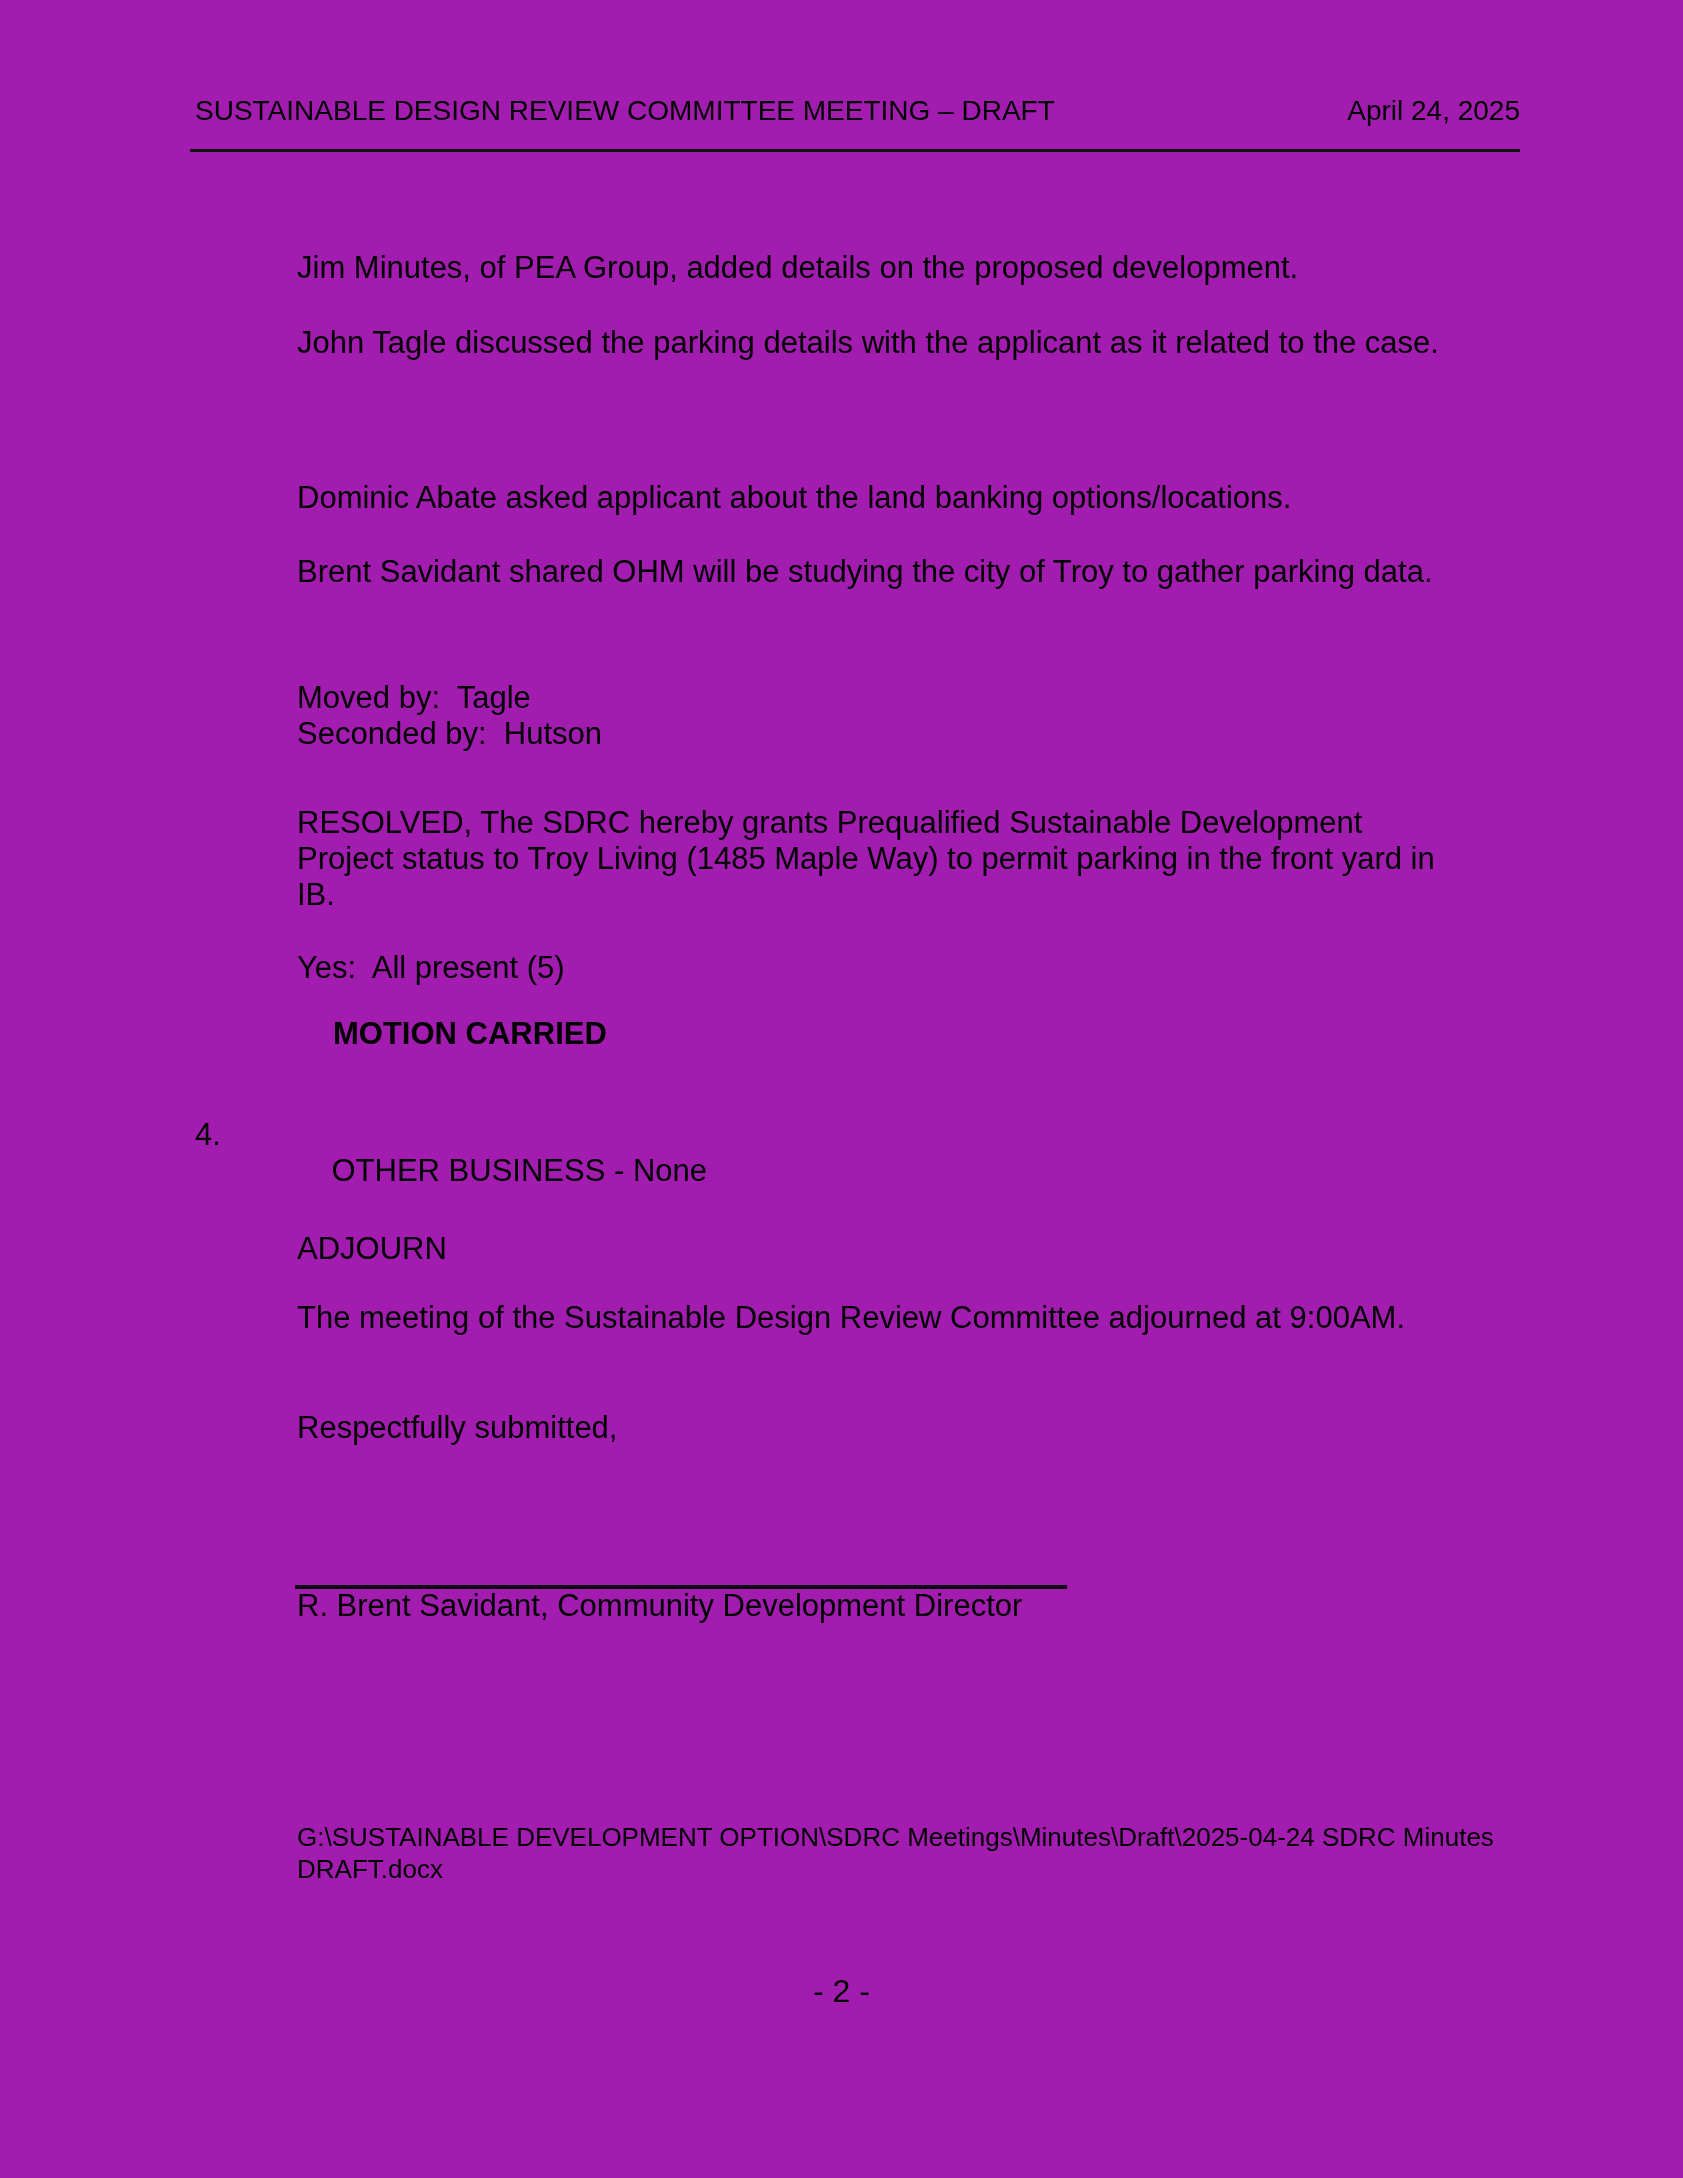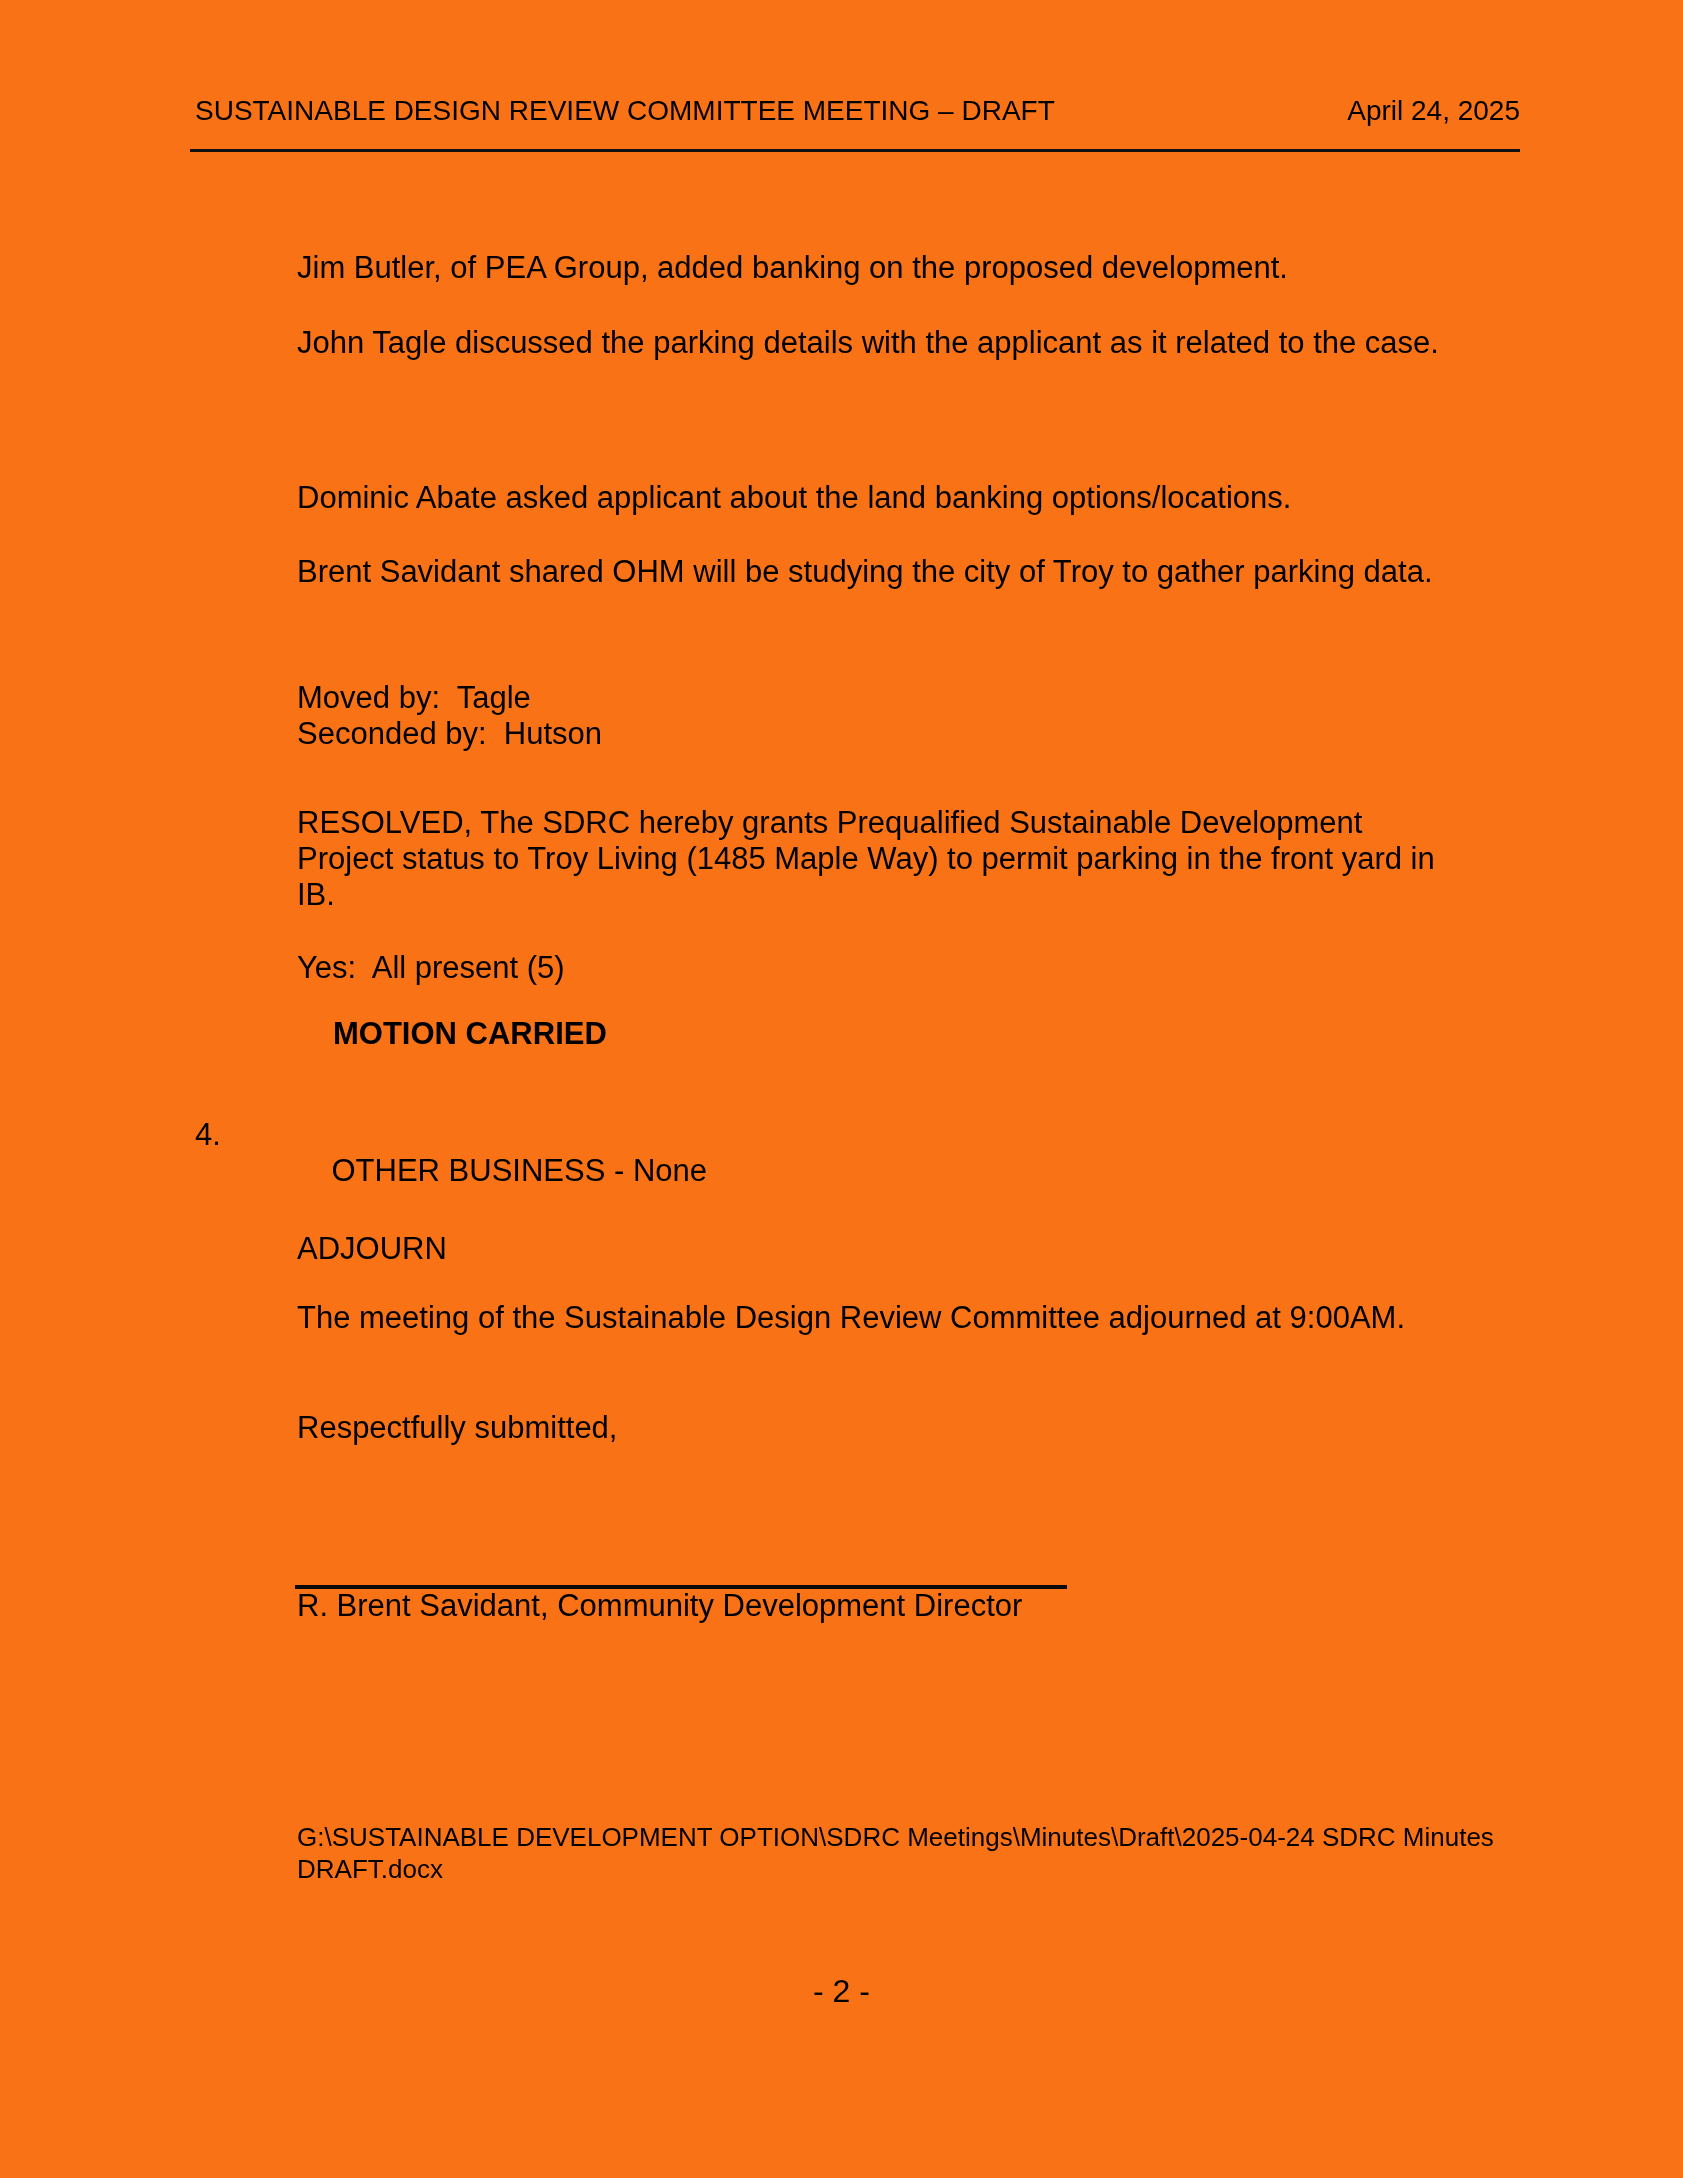--- a/index.html
+++ b/index.html
@@ -5,21 +5,21 @@
   html, body {
     margin: 0;
     padding: 0;
     background: #e8e8e8;
   }
   .page {
     position: relative;
     width: 1683px;
     height: 2178px;
     margin: 0 auto;
-    background: #f97316;
+    background: #a21caf;
     font-family: "Liberation Sans", sans-serif;
     color: #000000;
     overflow: hidden;
   }
   .abs { position: absolute; }
   .body-text {
     font-size: 31px;
     line-height: 36px;
     white-space: pre-wrap;
     left: 297px;
@@ -83,21 +83,21 @@
 <body>
 
 <div class="page">
 
   <div class="abs header-row">
     <span>SUSTAINABLE DESIGN REVIEW COMMITTEE MEETING – DRAFT</span>
     <span>April 24, 2025</span>
   </div>
   <div class="abs header-rule"></div>
 
-  <div class="abs body-text" style="top:250px">Jim Butler, of PEA Group, added banking on the proposed development.</div>
+  <div class="abs body-text" style="top:250px">Jim Minutes, of PEA Group, added details on the proposed development.</div>
   <div class="abs body-text" style="top:325px">John Tagle discussed the parking details with the applicant as it related to the case.</div>
   <div class="abs body-text" style="top:480px">Dominic Abate asked applicant about the land banking options/locations.</div>
   <div class="abs body-text" style="top:554px">Brent Savidant shared OHM will be studying the city of Troy to gather parking data.</div>
 
 
   <div class="abs body-text" style="top:680px">Moved by:  Tagle
 Seconded by:  Hutson</div>
   <div class="abs body-text" style="top:805px">RESOLVED, The SDRC hereby grants Prequalified Sustainable Development
 Project status to Troy Living (1485 Maple Way) to permit parking in the front yard in
 IB.</div>

